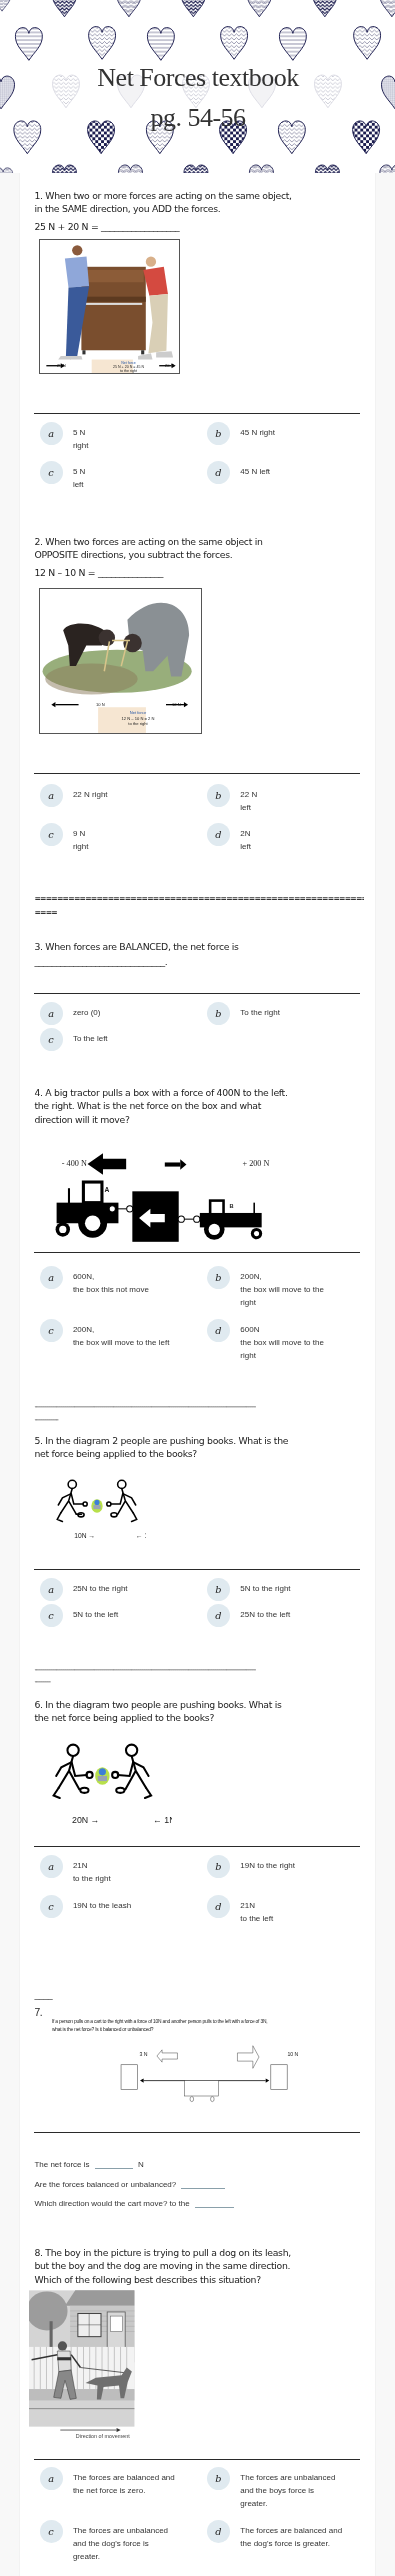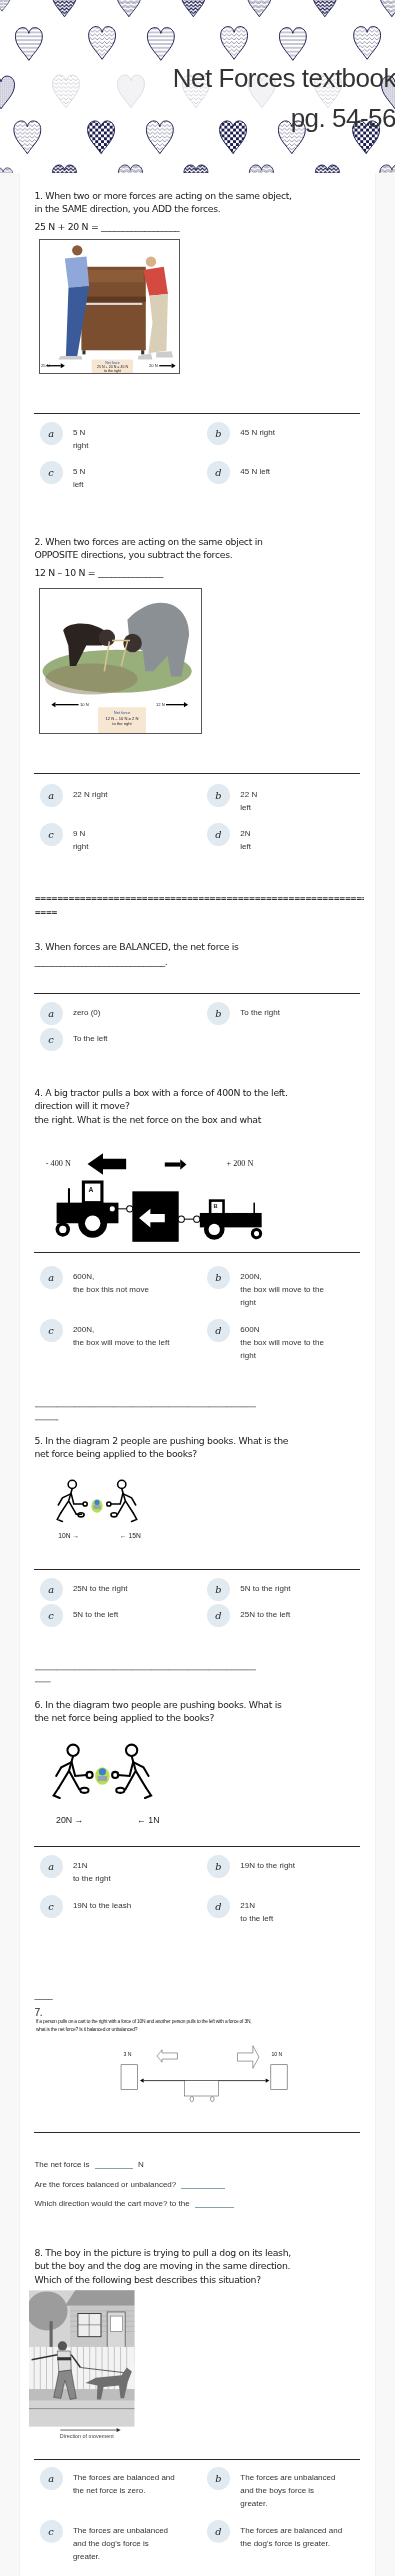--- a/index.html
+++ b/index.html
@@ -1,41 +1,41 @@
 <!DOCTYPE html>
 <html style="font-size:8.2px"><head>
 <meta charset="utf-8">
 <style>
   * { box-sizing: border-box; margin: 0; padding: 0; }
   html, body { width: 396px; background: #f8f8f8; }
   body { position: relative; height: 2640px; overflow: hidden; font-family: "DejaVu Sans", sans-serif; color: #222; }
 
   
   .banner { position: absolute; left: 0; top: 0; width: 396px; height: 173px; background: #ffffff; overflow: hidden; }
-  .banner-title { position: absolute; left: 0; right: 0; top: 58px; text-align: right; font-family: Liberation Sans, sans-serif; font-size: 26px; line-height: 40px; color: #333; letter-spacing: -0.5px; }
+  .banner-title { position: absolute; left: 0; right: 0; top: 58px; text-align: center; font-family: Liberation Serif, serif; font-size: 26px; line-height: 40px; color: #333; letter-spacing: -0.5px; }
 
   
   .card { position: absolute; left: 19px; top: 173px; width: 357px; height: 2451px; background: #ffffff; border: 0.5px solid #f2f2f2; border-top: none; }
 
   .q { position: absolute; left: 14.4px; width: 335px; font-family: "DejaVu Sans", sans-serif; font-size: 9.3px; line-height: 13.4px; color: #222; letter-spacing: -0.3px; }
   .blankline { position: absolute; left: 14.4px; font-size: 9.3px; line-height: 13.4px; color: #222; letter-spacing: -0.3px; white-space: nowrap; }
   .dashrule { position: absolute; left: 14.4px; width: 330px; font-size: 7.7px; color: #333; white-space: nowrap; overflow: hidden; letter-spacing: -0.8px; font-weight: bold; }
   .divider { position: absolute; left: 14.4px; width: 326px; height: 0.5px; background: #2a2a2a; }
 
   .fig { position: absolute; border: 0.5px solid #555; background: #fff; overflow: hidden; }
   .fig-noborder { position: absolute; background: #fff; overflow: hidden; }
 
   .opt { position: absolute; display: flex; align-items: flex-start; width: 160px; }
   .opt-badge { width: 23px; height: 23px; border-radius: 50%; background: #e0eaf0; display: flex; align-items: center; justify-content: center; font-family: "DejaVu Serif", serif; font-style: italic; font-size: 9.8px; color: #222; flex: 0 0 23px; }
   .opt-text { margin-left: 10.3px; margin-top: 4.1px; font-family: "Liberation Sans", sans-serif; font-size: 8px; line-height: 13px; color: #333; white-space: pre-line; width: 124px; }
 
   .fill-row { position: absolute; left: 14.4px; font-family: "Liberation Sans", sans-serif; font-size: 8px; color: #333; display: flex; align-items: flex-end; white-space: nowrap; }
   .fill-input { display: inline-block; border: none; border-bottom: 0.5px solid #8aa0aa; height: 10.3px; margin: 0 5.2px; background: transparent; }
 
-  .lbl { position: absolute; font-family: "Liberation Sans", sans-serif; color: #222; white-space: nowrap; }
+  .lbl { position: absolute; font-family: "Liberation Sans", sans-serif; color: #222; white-space: nowrap; margin-left: 16px; }
 </style>
 </head>
 <body>
 
 <div class="banner">
   <svg width="396" height="173" style="position:absolute;left:0;top:0" viewBox="0 0 768 335">
     <defs>
       <pattern id="stripes" width="8" height="8" patternUnits="userSpaceOnUse">
           <line x1="0" y1="4" x2="8" y2="4" stroke="#1c1d4f" stroke-width="1"></line>
         </pattern>
@@ -261,22 +261,22 @@
     <span class="opt-badge">b</span>
     <span class="opt-text">To the right</span>
   </div>
   <div class="opt" style="left:19.6px; top:855px">
     <span class="opt-badge">c</span>
     <span class="opt-text">To the left</span>
   </div>
 
   <div class="q" style="top:913px">
     <div>4.  A big tractor pulls a box with a force of 400N to the left.</div>
+    <div>the right.  What is the net force on the box and what</div>
     <div>direction will it move?</div>
-    <div>the right.  What is the net force on the box and what</div>
   </div>
 
   <div class="fig-noborder" style="left:15.5px; top:978px; width:237px; height:93px;">
     <svg width="237" height="93" viewBox="0 0 460 180">
 
       <polygon points="100,25 130,4 130,15 175,15 175,35 130,35 130,46" fill="#000"></polygon>
 
       <rect x="250" y="22" width="30" height="8" fill="#000"></rect>
       <polygon points="280,16 292,26 280,36" fill="#000"></polygon>
 

